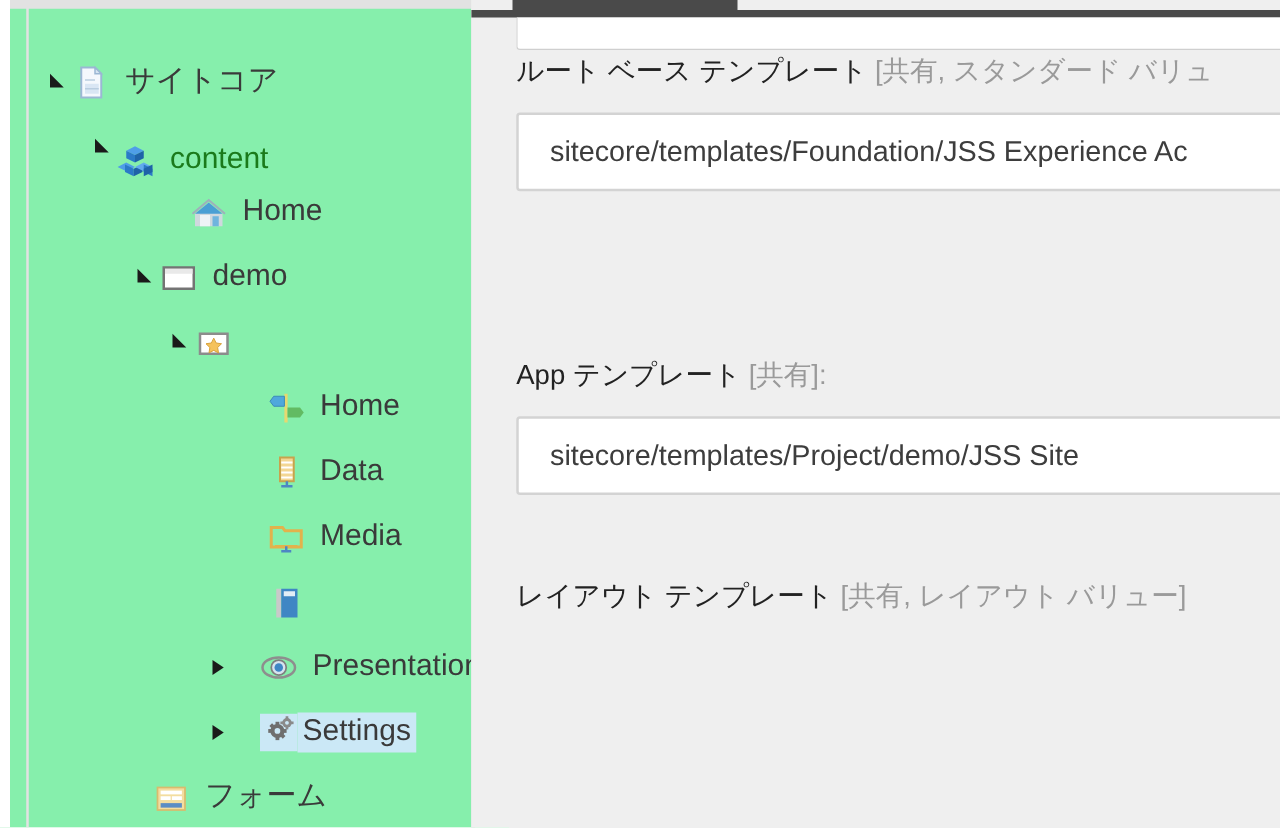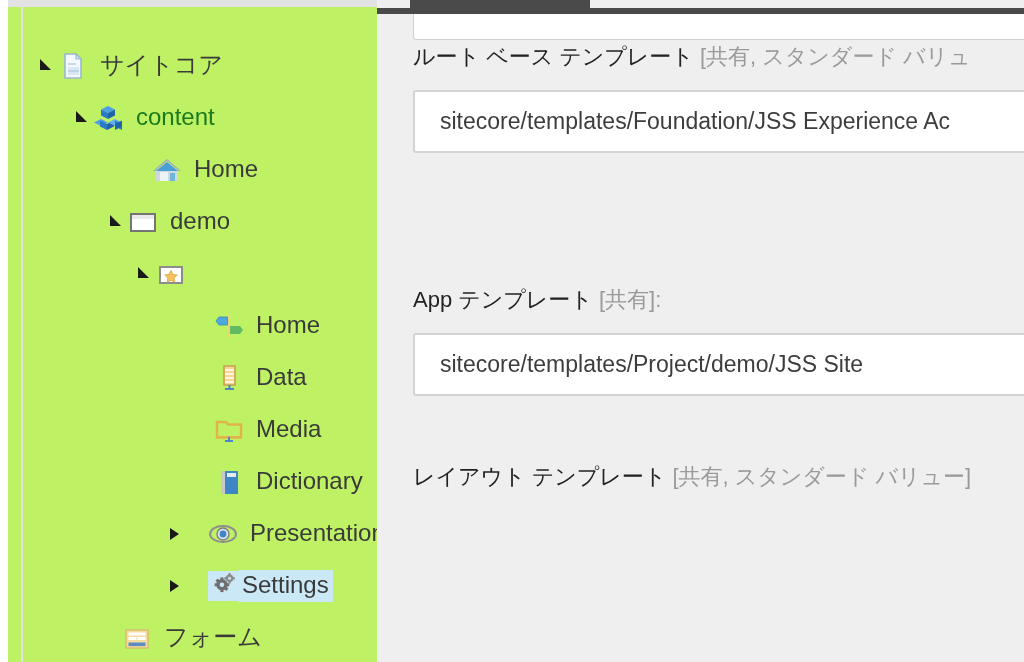--- a/index.html
+++ b/index.html
@@ -15,21 +15,21 @@
     position: relative;
     width: 1024px; height: 662px;
     overflow: hidden;
   }
 
   
   #tree-panel {
     position: absolute;
     left: 0; top: 0;
     width: 429px; height: 662px;
-    background: #bef264;
+    background: #86efac;
     overflow: hidden;
   }
   
   .rail {
     position: absolute;
     top: 0; height: 662px;
     background: #e9e9e9;
   }
   #rail-outer { left: 0;  width: 8px; background: #ffffff; }
   #rail-line  { left: 21px; width: 2px; background: #e2e2e2; }
@@ -187,21 +187,21 @@
           <svg class="ico" viewBox="0 0 30 30">
             <path d="M7 3 h11 l5 5 v19 h-16 z" fill="#f4f8fd" stroke="#9bb7d4" stroke-width="1.6"></path>
             <path d="M18 3 v5 h5 z" fill="#d6e4f2" stroke="#9bb7d4" stroke-width="1.2"></path>
             <rect x="10" y="16" width="11" height="8" fill="#d9e6f4"></rect>
             <path d="M10 13 h8 M10 20 h11" stroke="#b9cde0" stroke-width="1.3"></path>
           </svg>
         </span>
         <span class="node-label">サイトコア</span>
       </div>
 
-      <div class="node" style="margin-left:48px;">
+      <div class="node" style="margin-left:48px;align-items:flex-end;">
         <span class="twisty open"></span>
         <span class="node-icon">
           <svg class="ico" viewBox="0 0 30 30">
             <path d="M14 3 l7 3.5 -7 3.5 -7 -3.5 z" fill="#4f9ee8"></path>
             <path d="M7 6.5 v6 l7 3.5 v-6 z" fill="#2b7ac7"></path>
             <path d="M21 6.5 v6 l-7 3.5 v-6 z" fill="#1f63a8"></path>
             <path d="M8 15 l7 3.5 -7 3.5 -7 -3.5 z" fill="#4f9ee8" transform="translate(-1,1)"></path>
             <path d="M0 19.5 v6 l7 3.5 v-6 z" fill="#2b7ac7" transform="translate(6,-2)"></path>
             <path d="M14 19.5 v6 l-7 3.5 v-6 z" fill="#1f63a8" transform="translate(6,-2)"></path>
             <path d="M22 15 l7 3.5 -7 3.5 -7 -3.5 z" fill="#62abed" transform="translate(-1,1)"></path>
@@ -288,21 +288,20 @@
 
       <div class="node" style="margin-left:168px;">
         <span class="twisty none"></span>
         <span class="node-icon">
           <svg class="ico" viewBox="0 0 30 30">
             <path d="M7 4 h4 v23 H7 z" fill="#c9c9c9"></path>
             <path d="M11 4 h13 v23 H11 z" fill="#3f86c4"></path>
             <path d="M13 6 h9 v4 h-9 z" fill="#ffffff" opacity=".85"></path>
           </svg>
         </span>
-        <span class="node-label">Dictionary</span>
       </div>
 
       <div class="node" style="margin-left:140px;">
         <span class="twisty closed"></span>
         <span class="node-icon" style="margin-left:22px;">
           <svg class="ico" viewBox="0 0 30 30">
             <ellipse cx="15" cy="15" rx="13" ry="8" fill="none" stroke="#8e8e8e" stroke-width="2"></ellipse>
             <circle cx="15" cy="15" r="6" fill="#d7e4ef" stroke="#7f7f7f" stroke-width="1.4"></circle>
             <circle cx="15" cy="15" r="3.4" fill="#3f86c4"></circle>
           </svg>
@@ -384,19 +383,19 @@
       <div class="field-block">
         <div class="field-label"><span>App テンプレート </span><span class="qualifier">[共有]:</span></div>
         <div class="field-input">
             <span>sitecore/templates/Project/demo/JSS Site</span>
           </div>
       </div>
 
       <div class="spacer-60"></div>
 
       <div class="field-block">
-        <div class="field-label"><span>レイアウト テンプレート </span><span class="qualifier">[共有, スタンダード バリュー]</span></div>
+        <div class="field-label"><span>レイアウト テンプレート </span><span class="qualifier">[共有, レイアウト バリュー]</span></div>
       </div>
 
     </div>
   </div>
 
 </div>
 
 </body></html>

